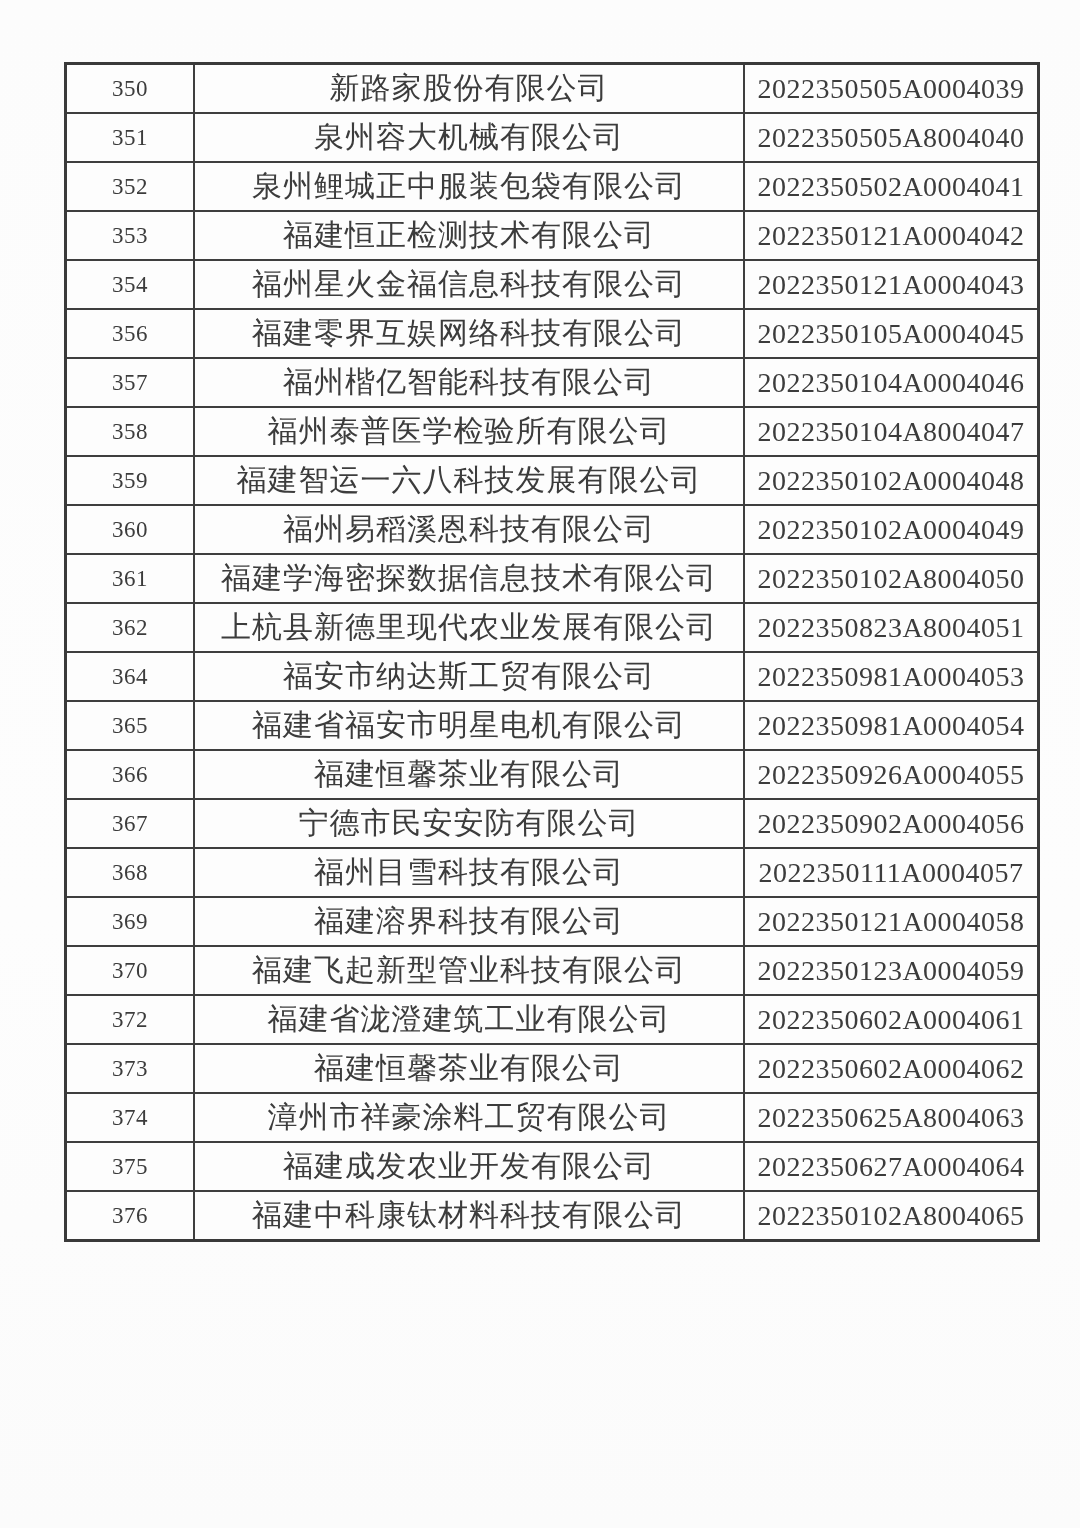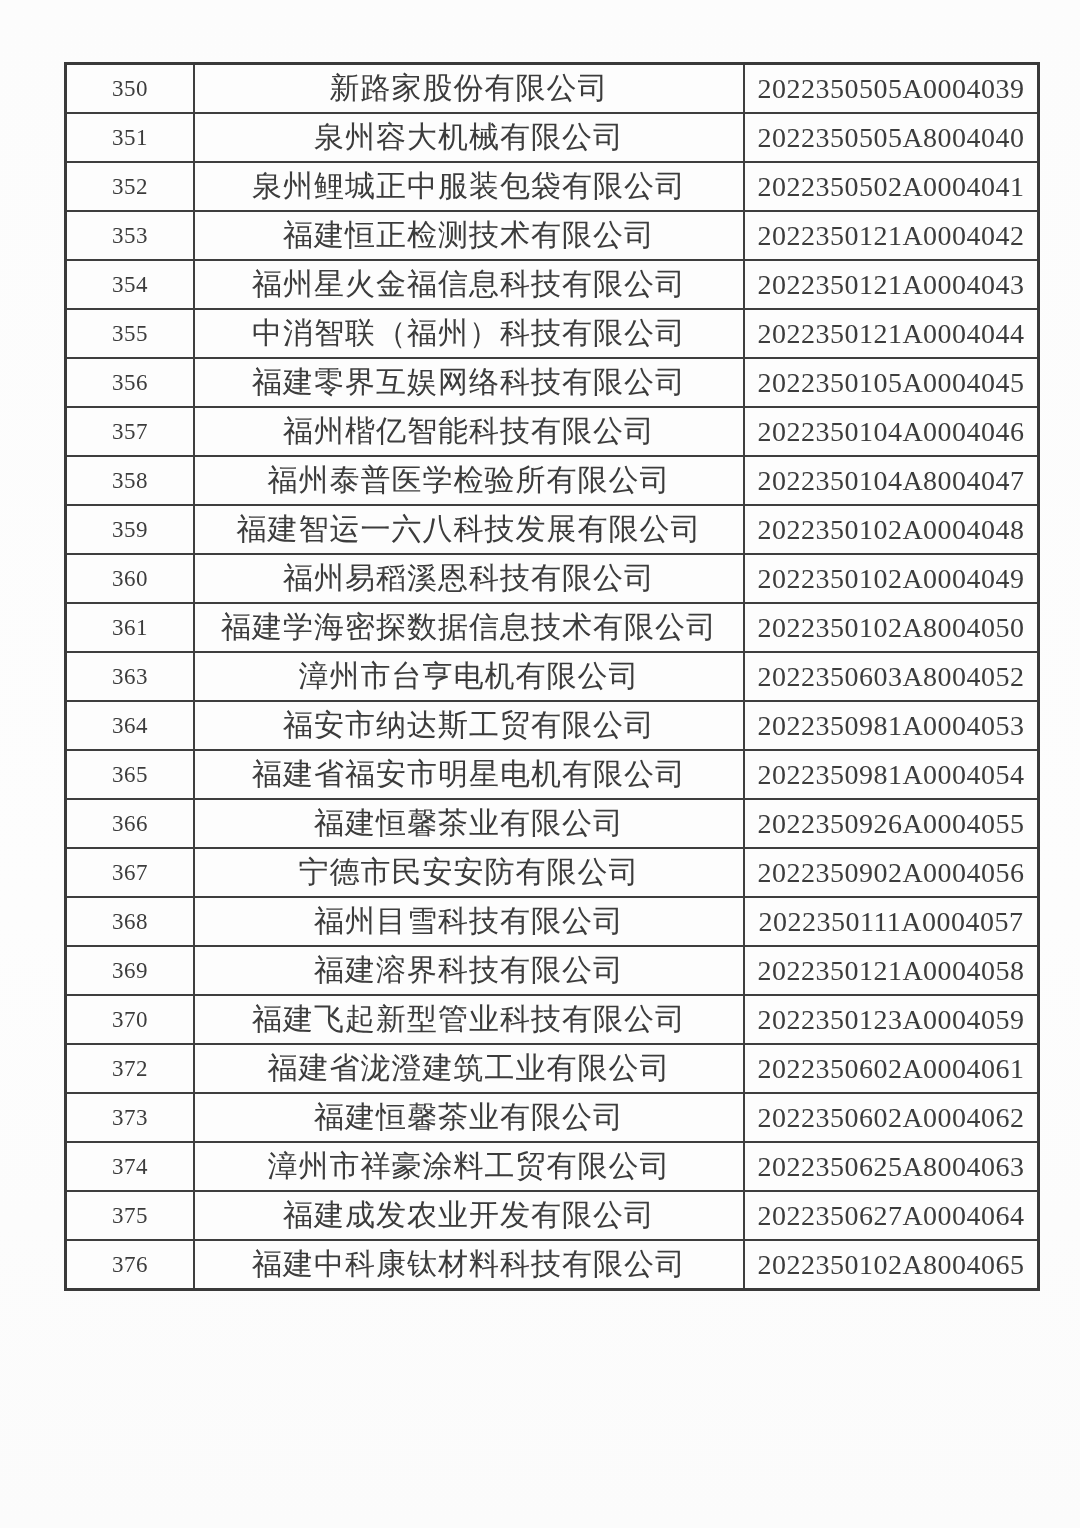--- a/index.html
+++ b/index.html
@@ -82,25 +82,20 @@
             <td class="col-no">353</td>
             <td class="col-name">福建恒正检测技术有限公司</td>
             <td class="col-code">2022350121A0004042</td>
           </tr>
           <tr>
             <td class="col-no">354</td>
             <td class="col-name">福州星火金福信息科技有限公司</td>
             <td class="col-code">2022350121A0004043</td>
           </tr>
           <tr>
-            <td class="col-no">355</td>
-            <td class="col-name">中消智联（福州）科技有限公司</td>
-            <td class="col-code">2022350121A0004044</td>
-          </tr>
-          <tr>
             <td class="col-no">356</td>
             <td class="col-name">福建零界互娱网络科技有限公司</td>
             <td class="col-code">2022350105A0004045</td>
           </tr>
           <tr>
             <td class="col-no">357</td>
             <td class="col-name">福州楷亿智能科技有限公司</td>
             <td class="col-code">2022350104A0004046</td>
           </tr>
           <tr>
@@ -117,23 +112,23 @@
             <td class="col-no">360</td>
             <td class="col-name">福州易稻溪恩科技有限公司</td>
             <td class="col-code">2022350102A0004049</td>
           </tr>
           <tr>
             <td class="col-no">361</td>
             <td class="col-name">福建学海密探数据信息技术有限公司</td>
             <td class="col-code">2022350102A8004050</td>
           </tr>
           <tr>
-            <td class="col-no">363</td>
-            <td class="col-name">漳州市台亨电机有限公司</td>
-            <td class="col-code">2022350603A8004052</td>
+            <td class="col-no">362</td>
+            <td class="col-name">上杭县新德里现代农业发展有限公司</td>
+            <td class="col-code">2022350823A8004051</td>
           </tr>
           <tr>
             <td class="col-no">364</td>
             <td class="col-name">福安市纳达斯工贸有限公司</td>
             <td class="col-code">2022350981A0004053</td>
           </tr>
           <tr>
             <td class="col-no">365</td>
             <td class="col-name">福建省福安市明星电机有限公司</td>
             <td class="col-code">2022350981A0004054</td>

